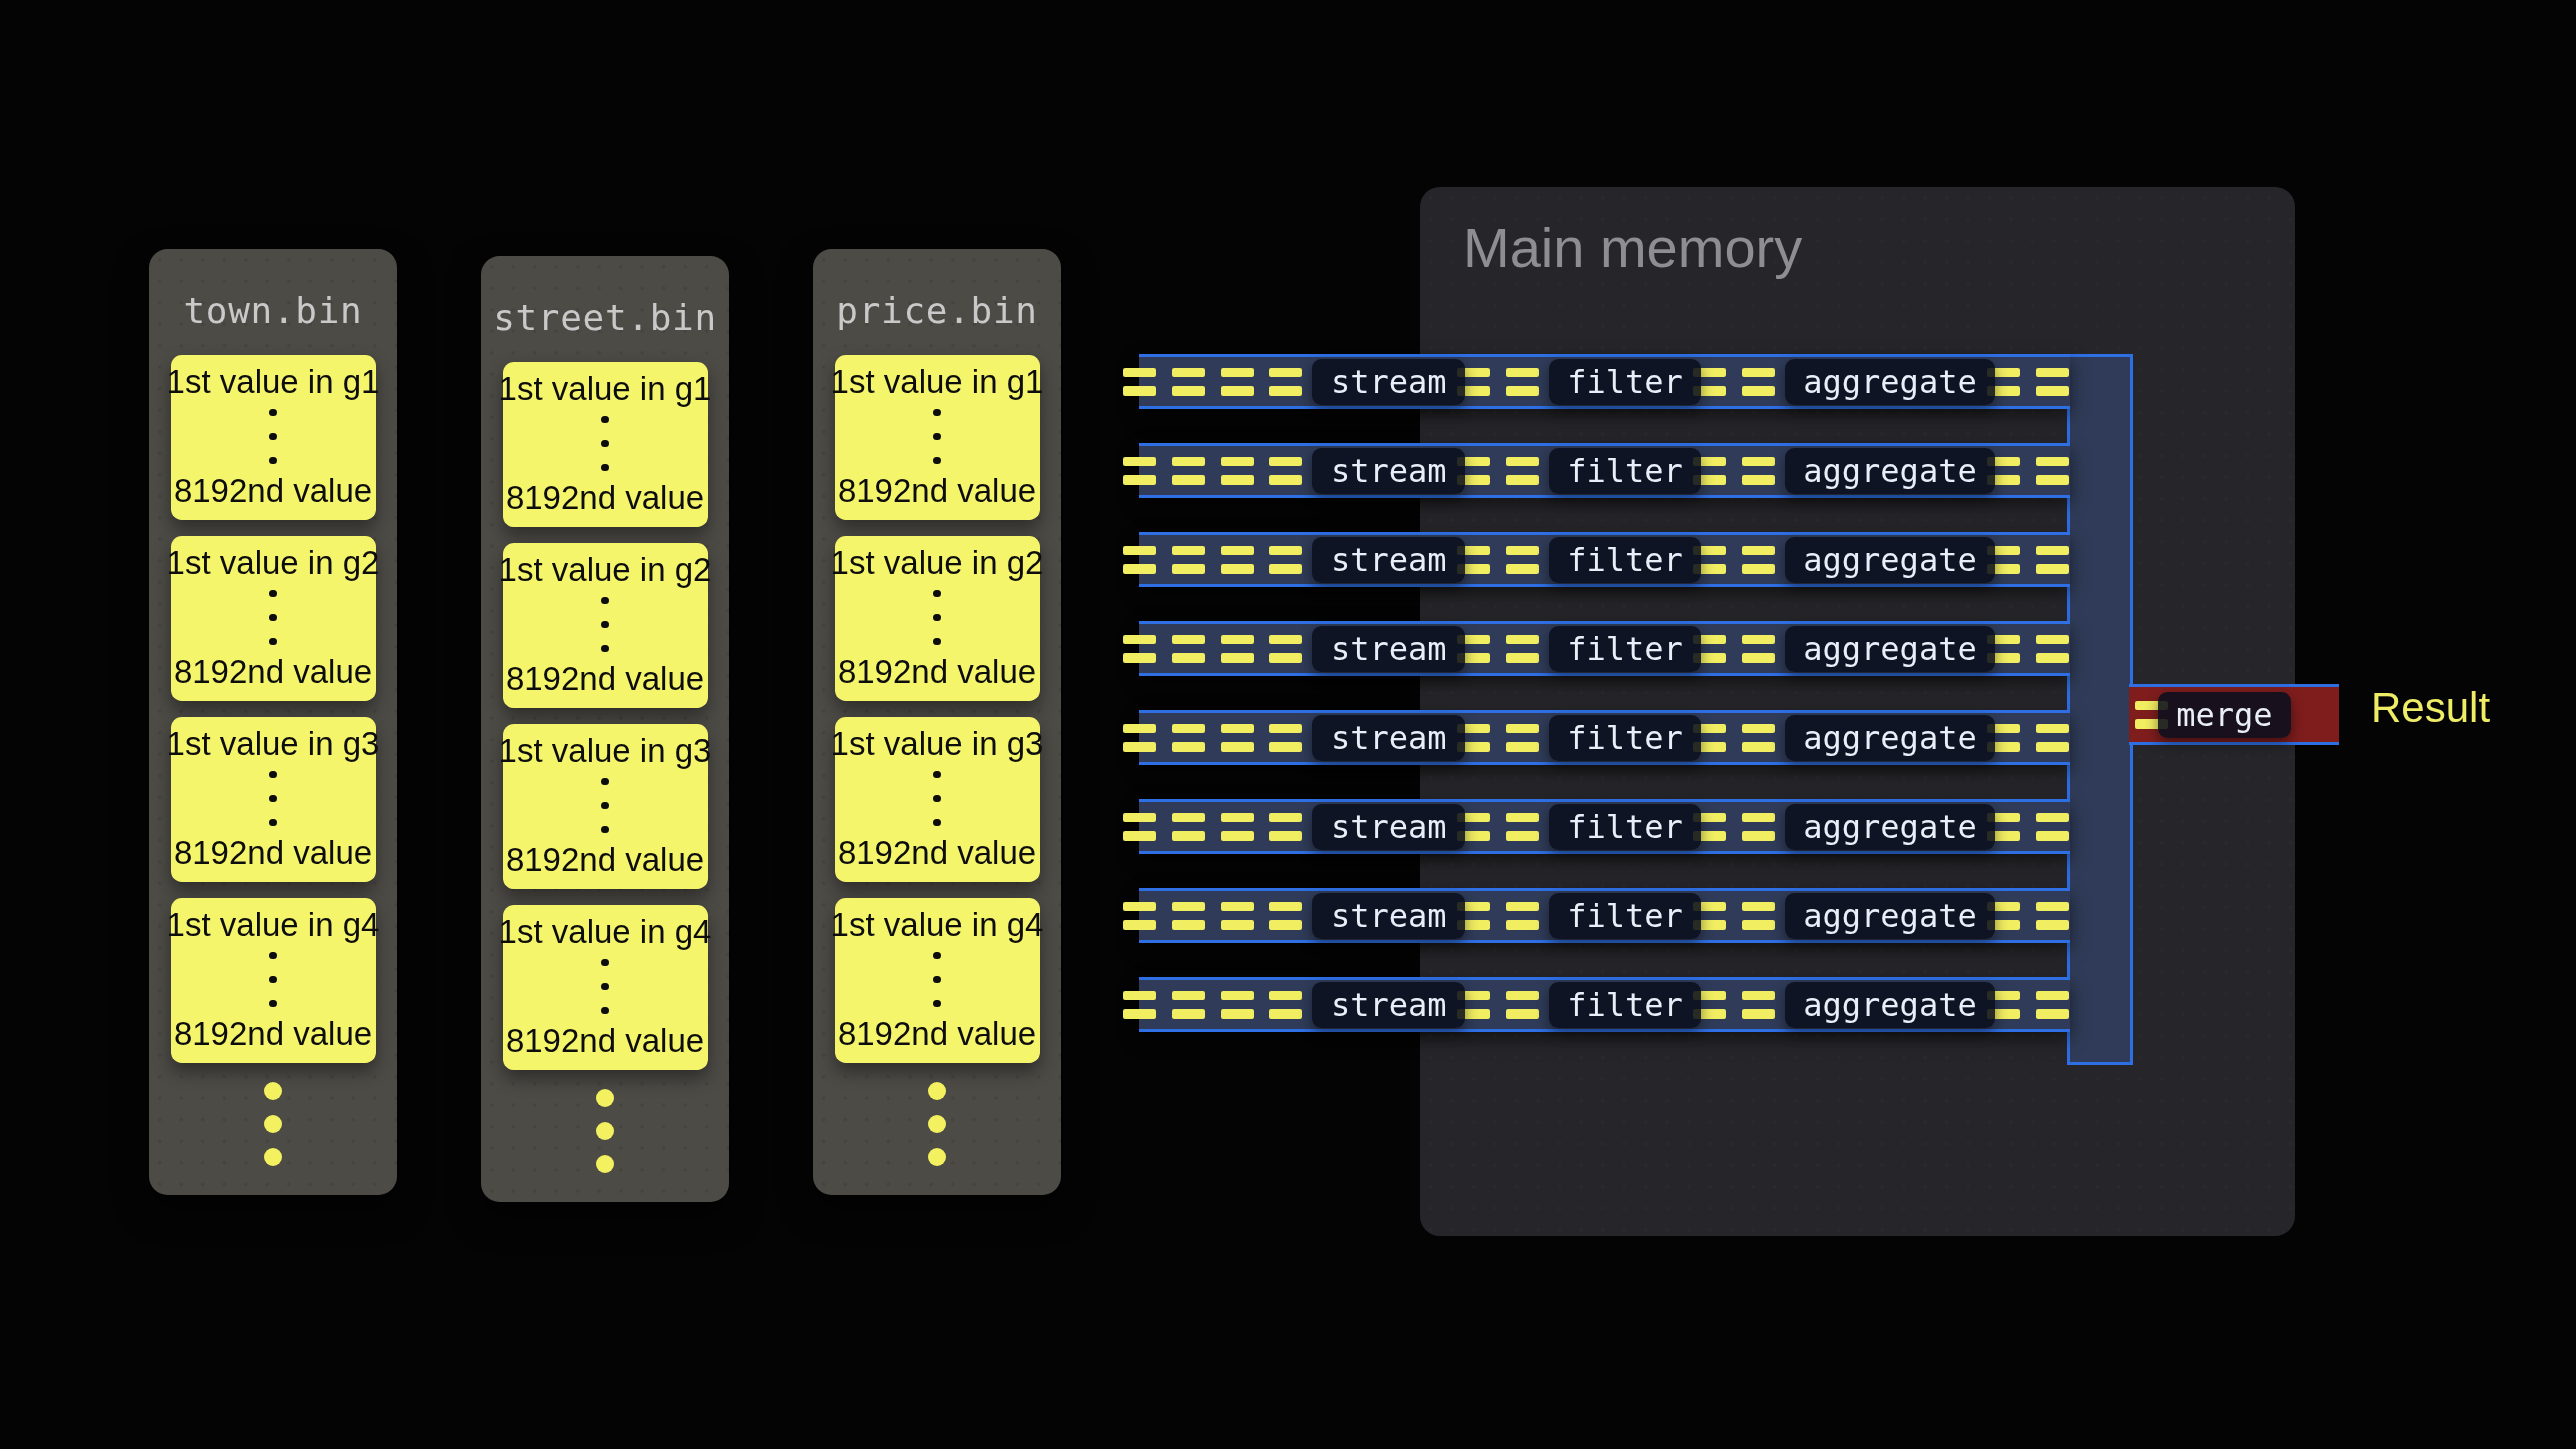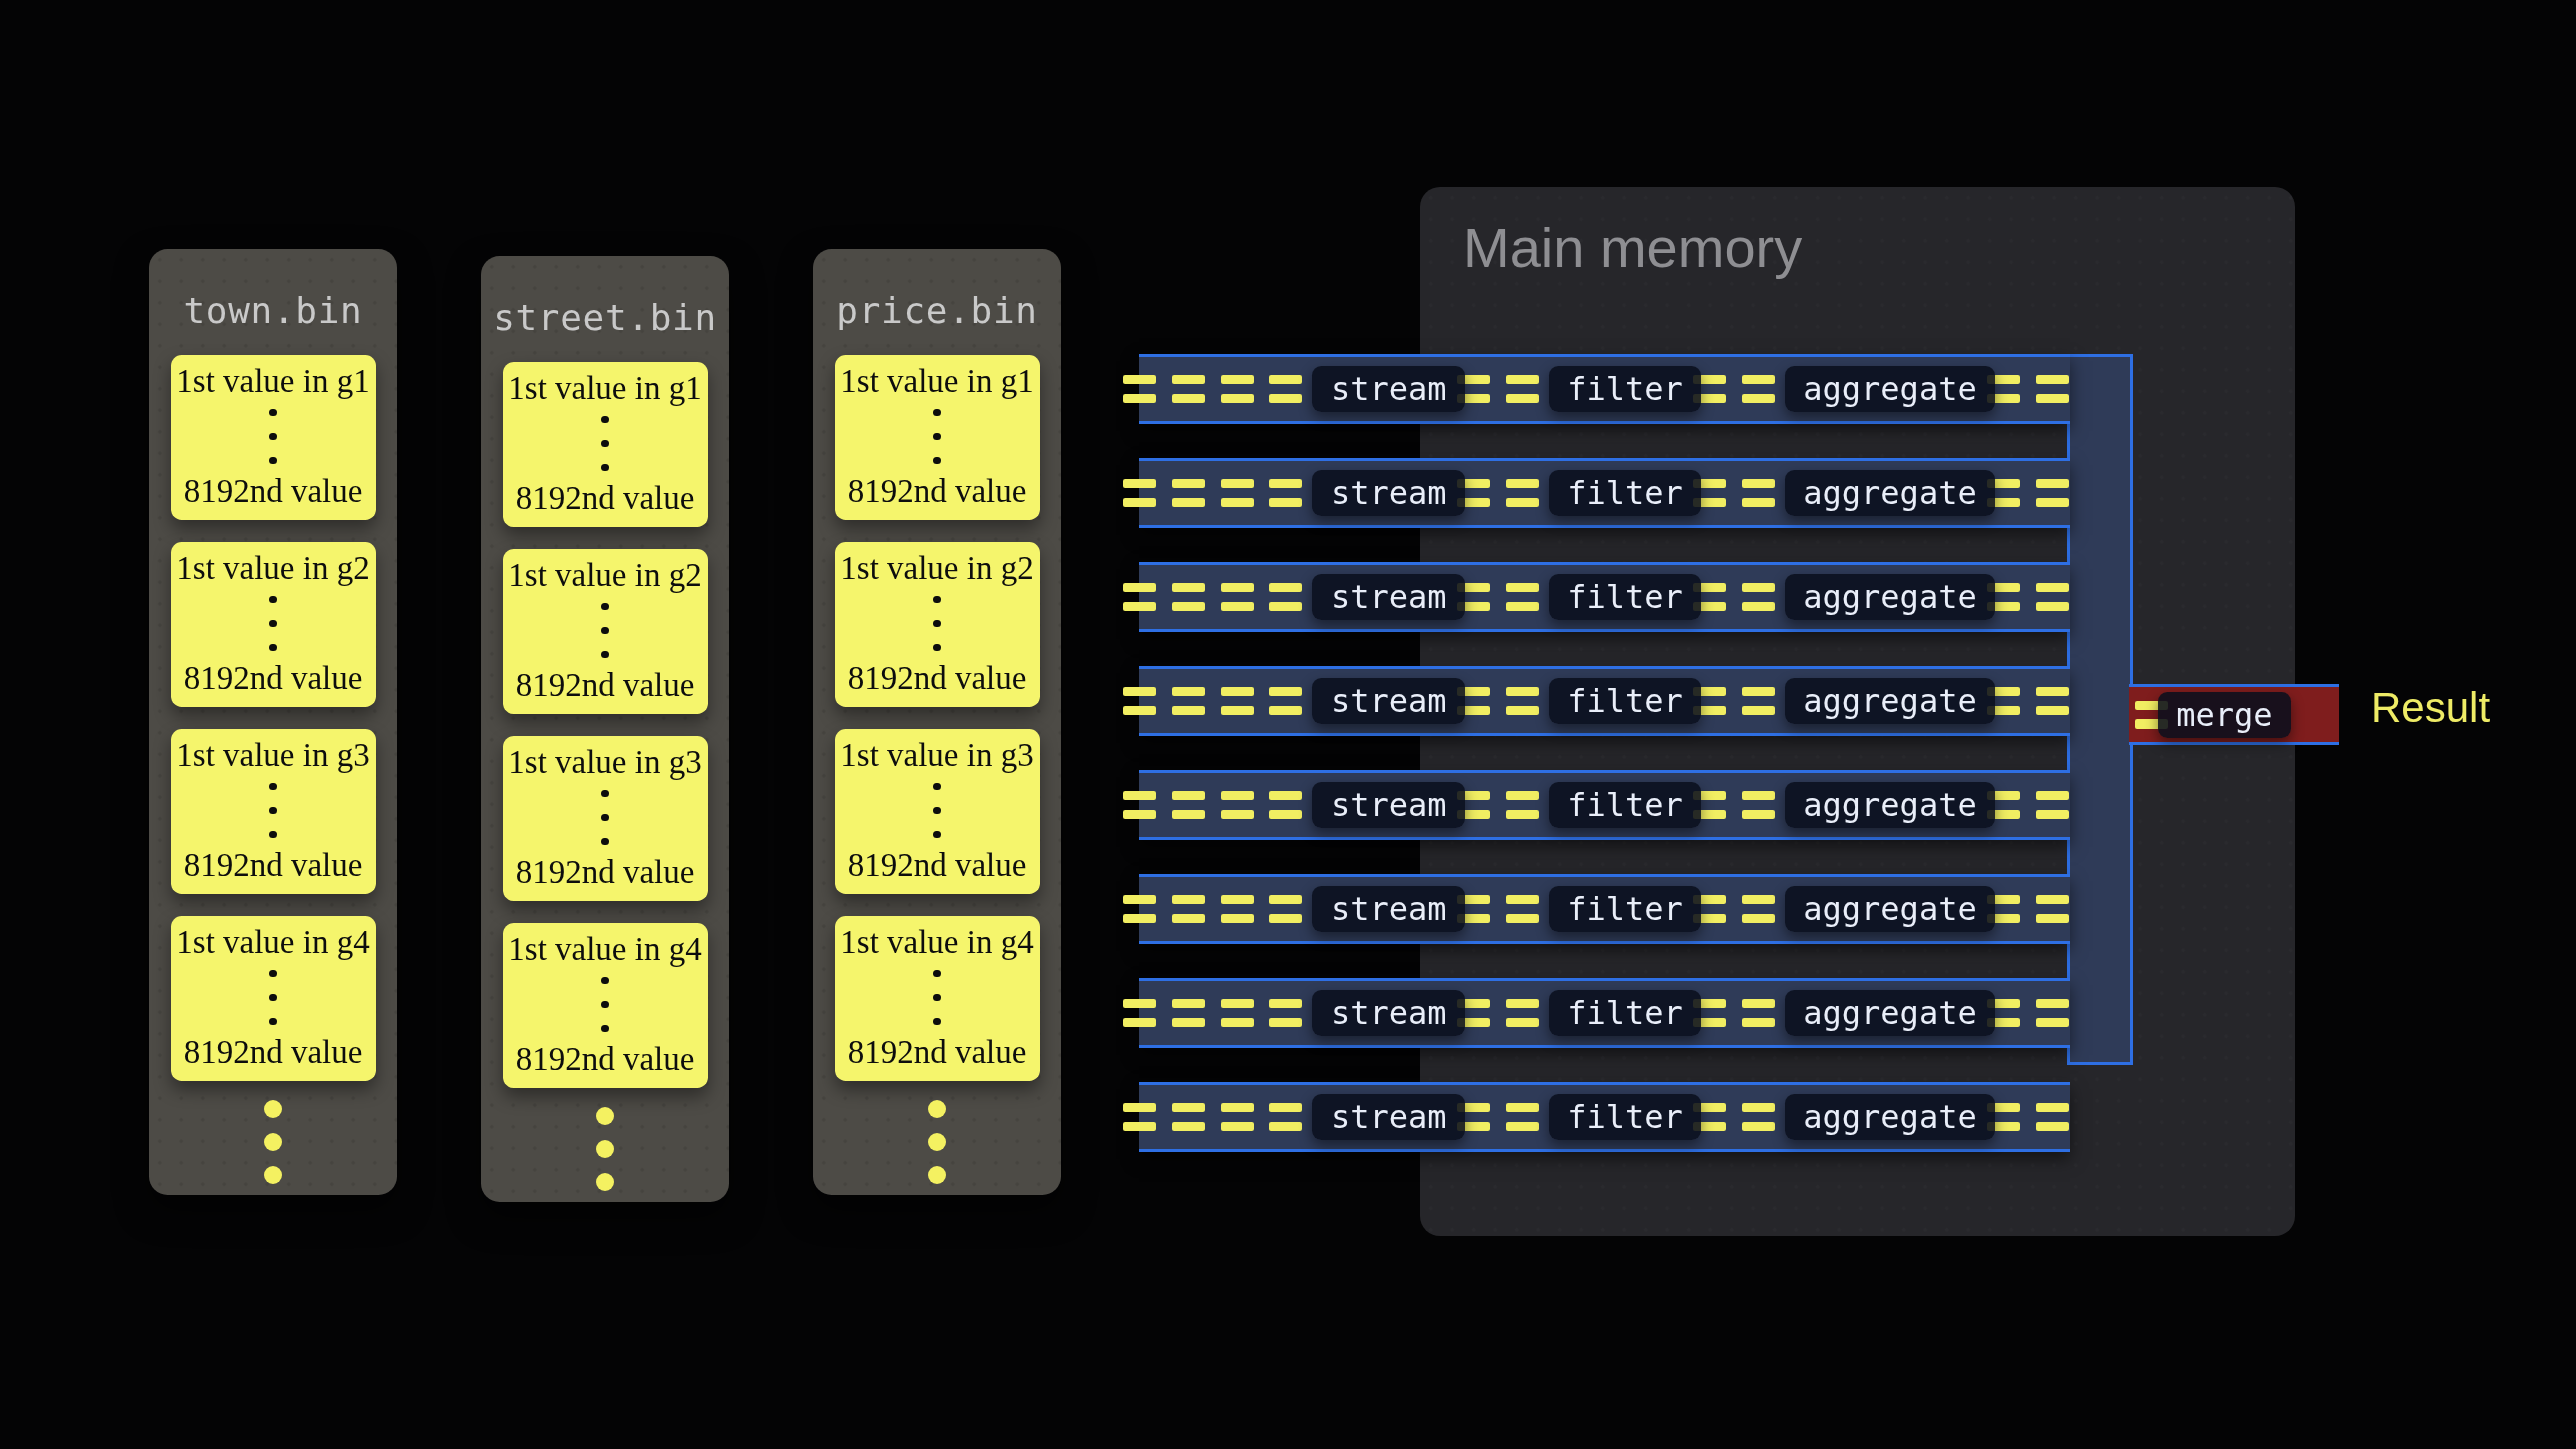--- a/index.html
+++ b/index.html
@@ -11,40 +11,40 @@
   .col{position:absolute;top:249px;width:248px;height:946px;background:#4d4b46;
        border-radius:18.6px;box-shadow:0 14.3px 31.5px rgba(0,0,0,.55);
        background-image:radial-gradient(circle,rgba(0,0,0,0.10) 1.4px,transparent 2px);
        background-size:21.5px 21.5px;}
   .files-layer .col:nth-of-type(1){left:149px;}
   .files-layer .col:nth-of-type(2){left:481px;margin-top:7px;}
   .files-layer .col:nth-of-type(3){left:813px;}
   .col-header{height:82px;display:flex;align-items:flex-end;justify-content:center;
               font-family:"DejaVu Sans Mono","Liberation Mono",monospace;
               font-size:36px;color:#c9c9c9;letter-spacing:0.7px;}
-  .cards{display:flex;flex-direction:column;gap:22px;padding:23.6px 21.5px 0 21.5px;font-family:Liberation Serif, serif;}
+  .cards{display:flex;flex-direction:column;gap:16px;padding:23.6px 21.5px 0 21.5px;}
   .card{height:165px;background:#f5f56c;border-radius:10.7px;box-sizing:border-box;
         padding:8.6px 5.7px 10px 5.7px;display:flex;flex-direction:column;align-items:center;
         justify-content:space-between;box-shadow:0 8.6px 17px rgba(0,0,0,.40);}
   .card-line{font-size:33px;color:#0d0d0d;white-space:nowrap;}
   .vdots{display:flex;flex-direction:column;gap:17px;}
   .vdots i{width:7.2px;height:7.2px;border-radius:50%;background:#0d0d0d;display:block;}
   .coldots{display:flex;flex-direction:column;align-items:center;gap:14.3px;margin-top:19.3px;}
   .coldots i{width:18.6px;height:18.6px;border-radius:50%;background:#f4f161;display:block;}
 
   
   .memory-panel{position:absolute;left:1420px;top:187px;width:875px;height:1049px;
                 background:#26262a;border-radius:20px;
                 background-image:radial-gradient(circle,rgba(255,255,255,0.02) 1.4px,transparent 2px);
                 background-size:21.5px 21.5px;}
   .memory-title{position:absolute;left:1463px;top:215px;font-size:56px;color:#8e8e92;text-align:center;}
 
   
   .rows{position:absolute;left:1139px;top:354px;width:931px;}
-  .band{position:relative;z-index:2;height:70px;margin-bottom:34px;box-sizing:border-box;
+  .band{position:relative;z-index:2;height:55px;margin-bottom:34px;box-sizing:border-box;
         background:#2f3b58;border-top:3.6px solid #2e6fe4;border-bottom:3.6px solid #2e6fe4;
         display:flex;align-items:center;gap:15.7px;box-shadow:0 7.2px 15.7px rgba(0,0,0,.5);}
   .tok{width:33px;height:28px;display:flex;flex-direction:column;justify-content:space-between;
        flex:none;position:relative;z-index:1;}
   .tok i{display:block;height:9.3px;border-radius:2.1px;background:#f1ee62;}
   .band .tok:first-child{margin-left:-15.7px;}
   .tok.tuck{margin-left:-24px;}
   .opbox{position:relative;z-index:2;flex:none;height:46px;line-height:46px;padding:0 18.6px;
          border-radius:9.3px;background:rgba(10,15,28,0.88);color:#e9eef9;
          font-family:"DejaVu Sans Mono","Liberation Mono",monospace;font-size:32px;

